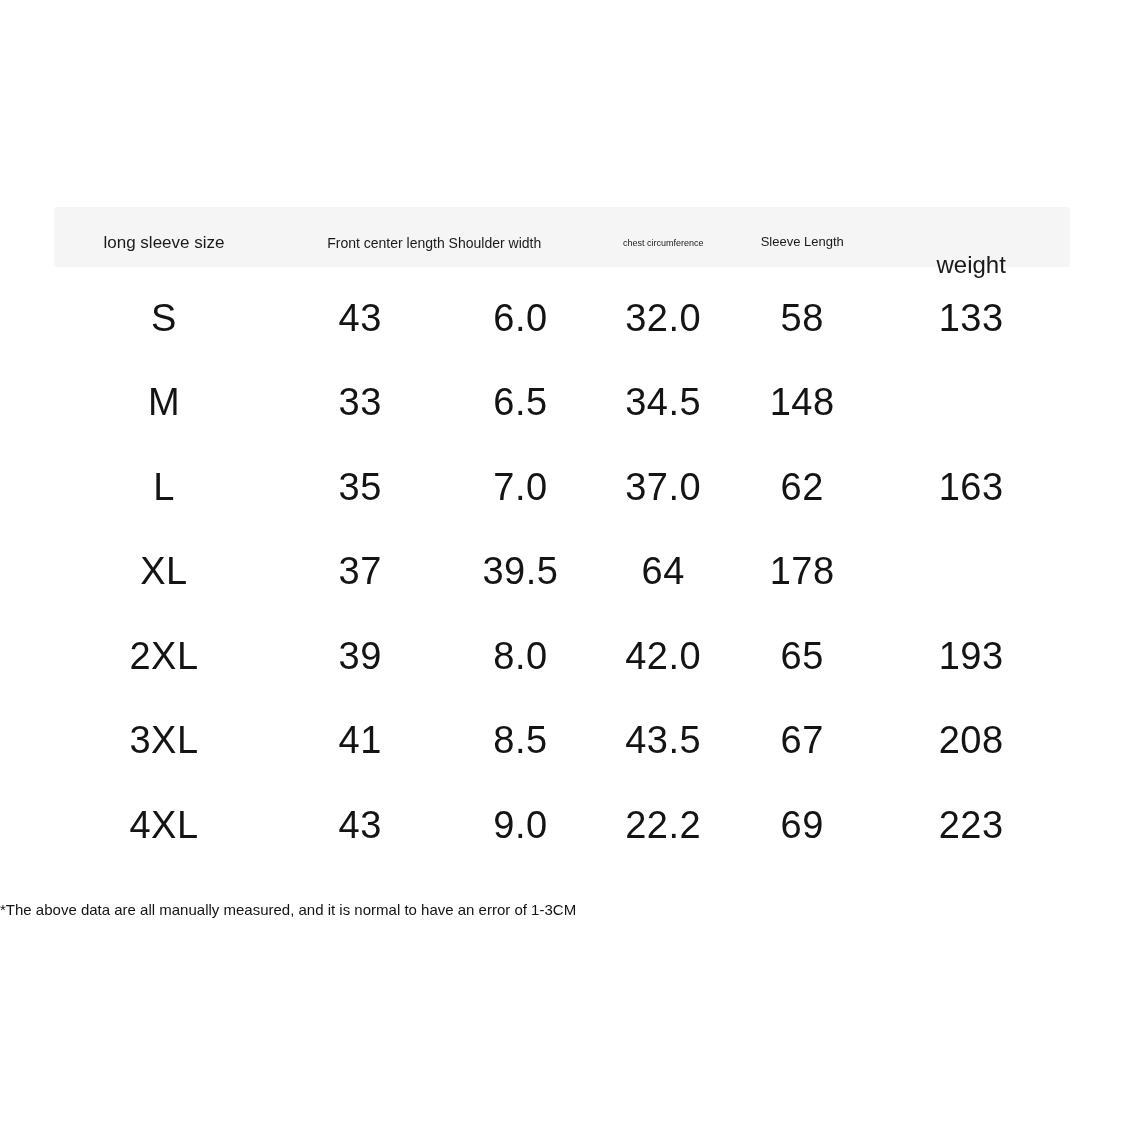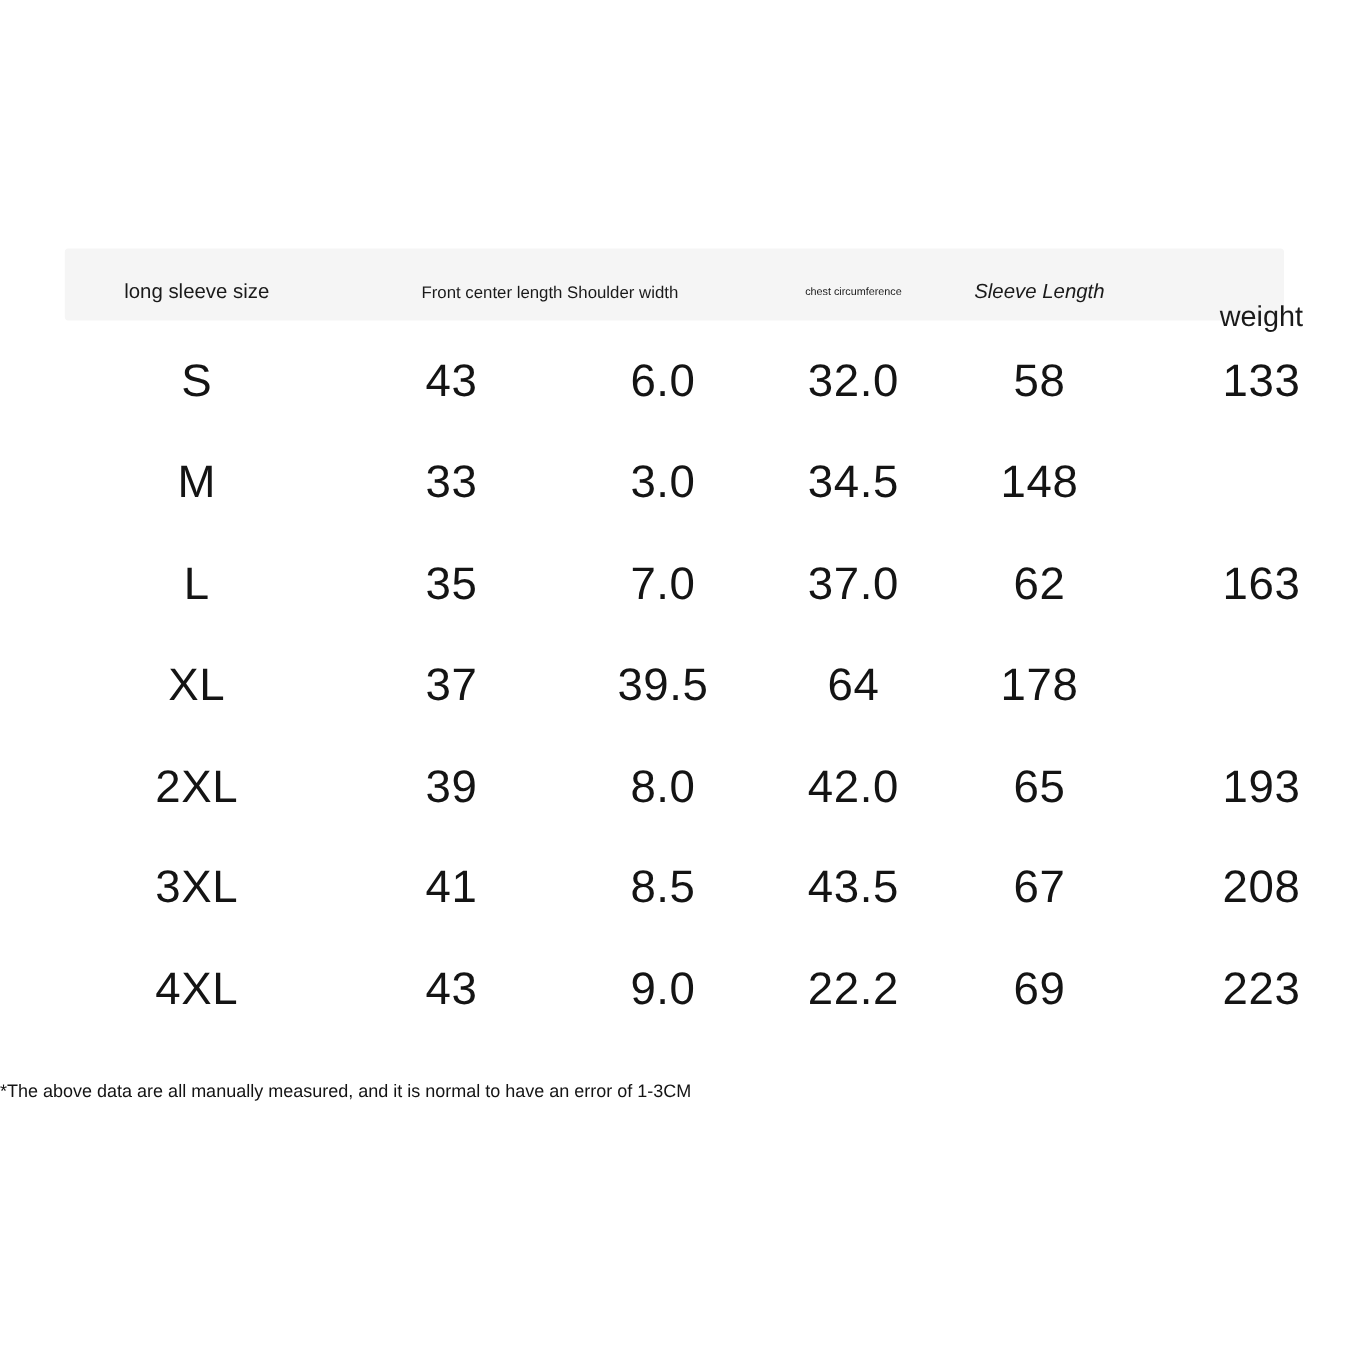--- a/index.html
+++ b/index.html
@@ -18,40 +18,39 @@
   }
   .size-table {
     position: absolute;
     left: 54px;
     top: 207px;
     width: 1016px;
   }
   .grid-cols {
     display: grid;
     grid-template-columns: 21.65% 16.98% 14.57% 13.53% 13.83% 19.44%;
-    gap: 16px;
   }
   .thead {
     height: 60px;
     background: #f5f5f5;
     border-radius: 3px;
     align-items: center;
     text-align: center;
   }
   .th {
     color: #1a1a1a;
     line-height: 1.15;
   }
   .th-size { font-size: 17px; }
   .th-front {
     grid-column: 2 / span 2;
     font-size: 14px;
   }
   .th-chest { font-size: 9px; }
-  .th-sleeve { font-size: 17px; font-style: italic; }
+  .th-sleeve { font-size: 13px; }
   .th-weight { font-size: 24px; margin-top: 44px; }
   .tbody {
     padding-top: 9px;
   }
   .trow {
     height: 84.5px;
     align-items: center;
     text-align: center;
   }
   .td {
@@ -90,21 +89,21 @@
         <div class="td">43</div>
         <div class="td">6.0</div>
         <div class="td">32.0</div>
         <div class="td">58</div>
         <div class="td">133</div>
       </div>
 
       <div class="trow grid-cols">
         <div class="td">M</div>
         <div class="td">33</div>
-        <div class="td">3.0</div>
+        <div class="td">6.5</div>
         <div class="td">34.5</div>
         <div class="td">148</div>
       </div>
 
       <div class="trow grid-cols">
         <div class="td">L</div>
         <div class="td">35</div>
         <div class="td">7.0</div>
         <div class="td">37.0</div>
         <div class="td">62</div>

